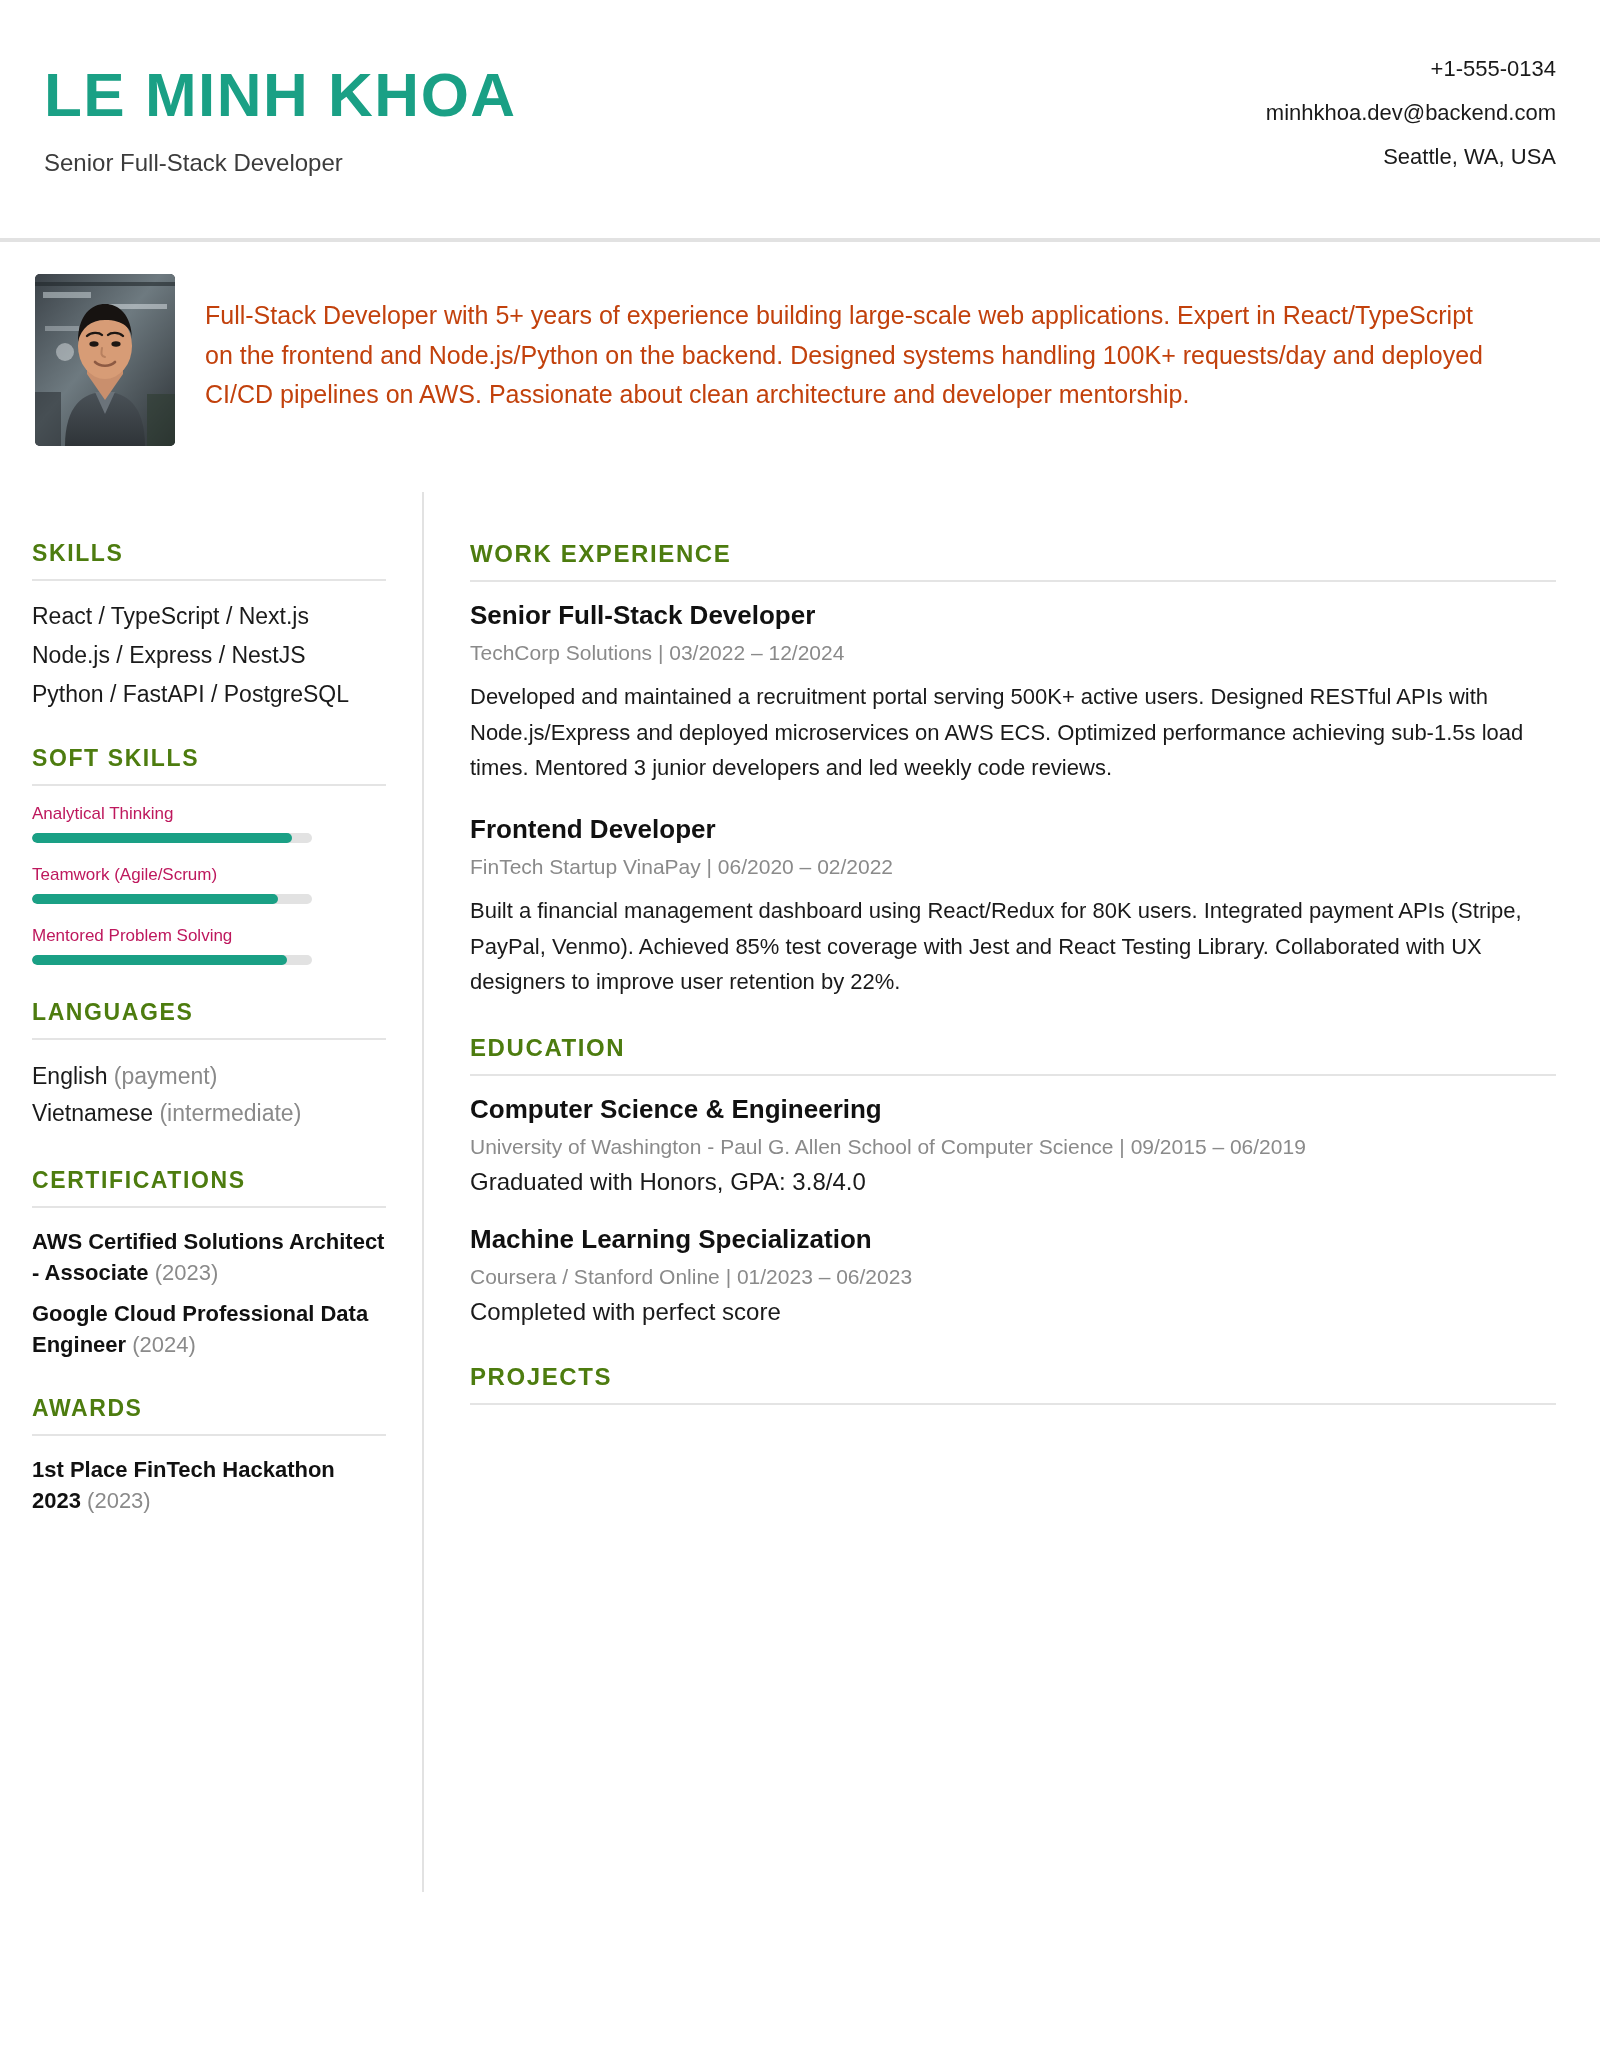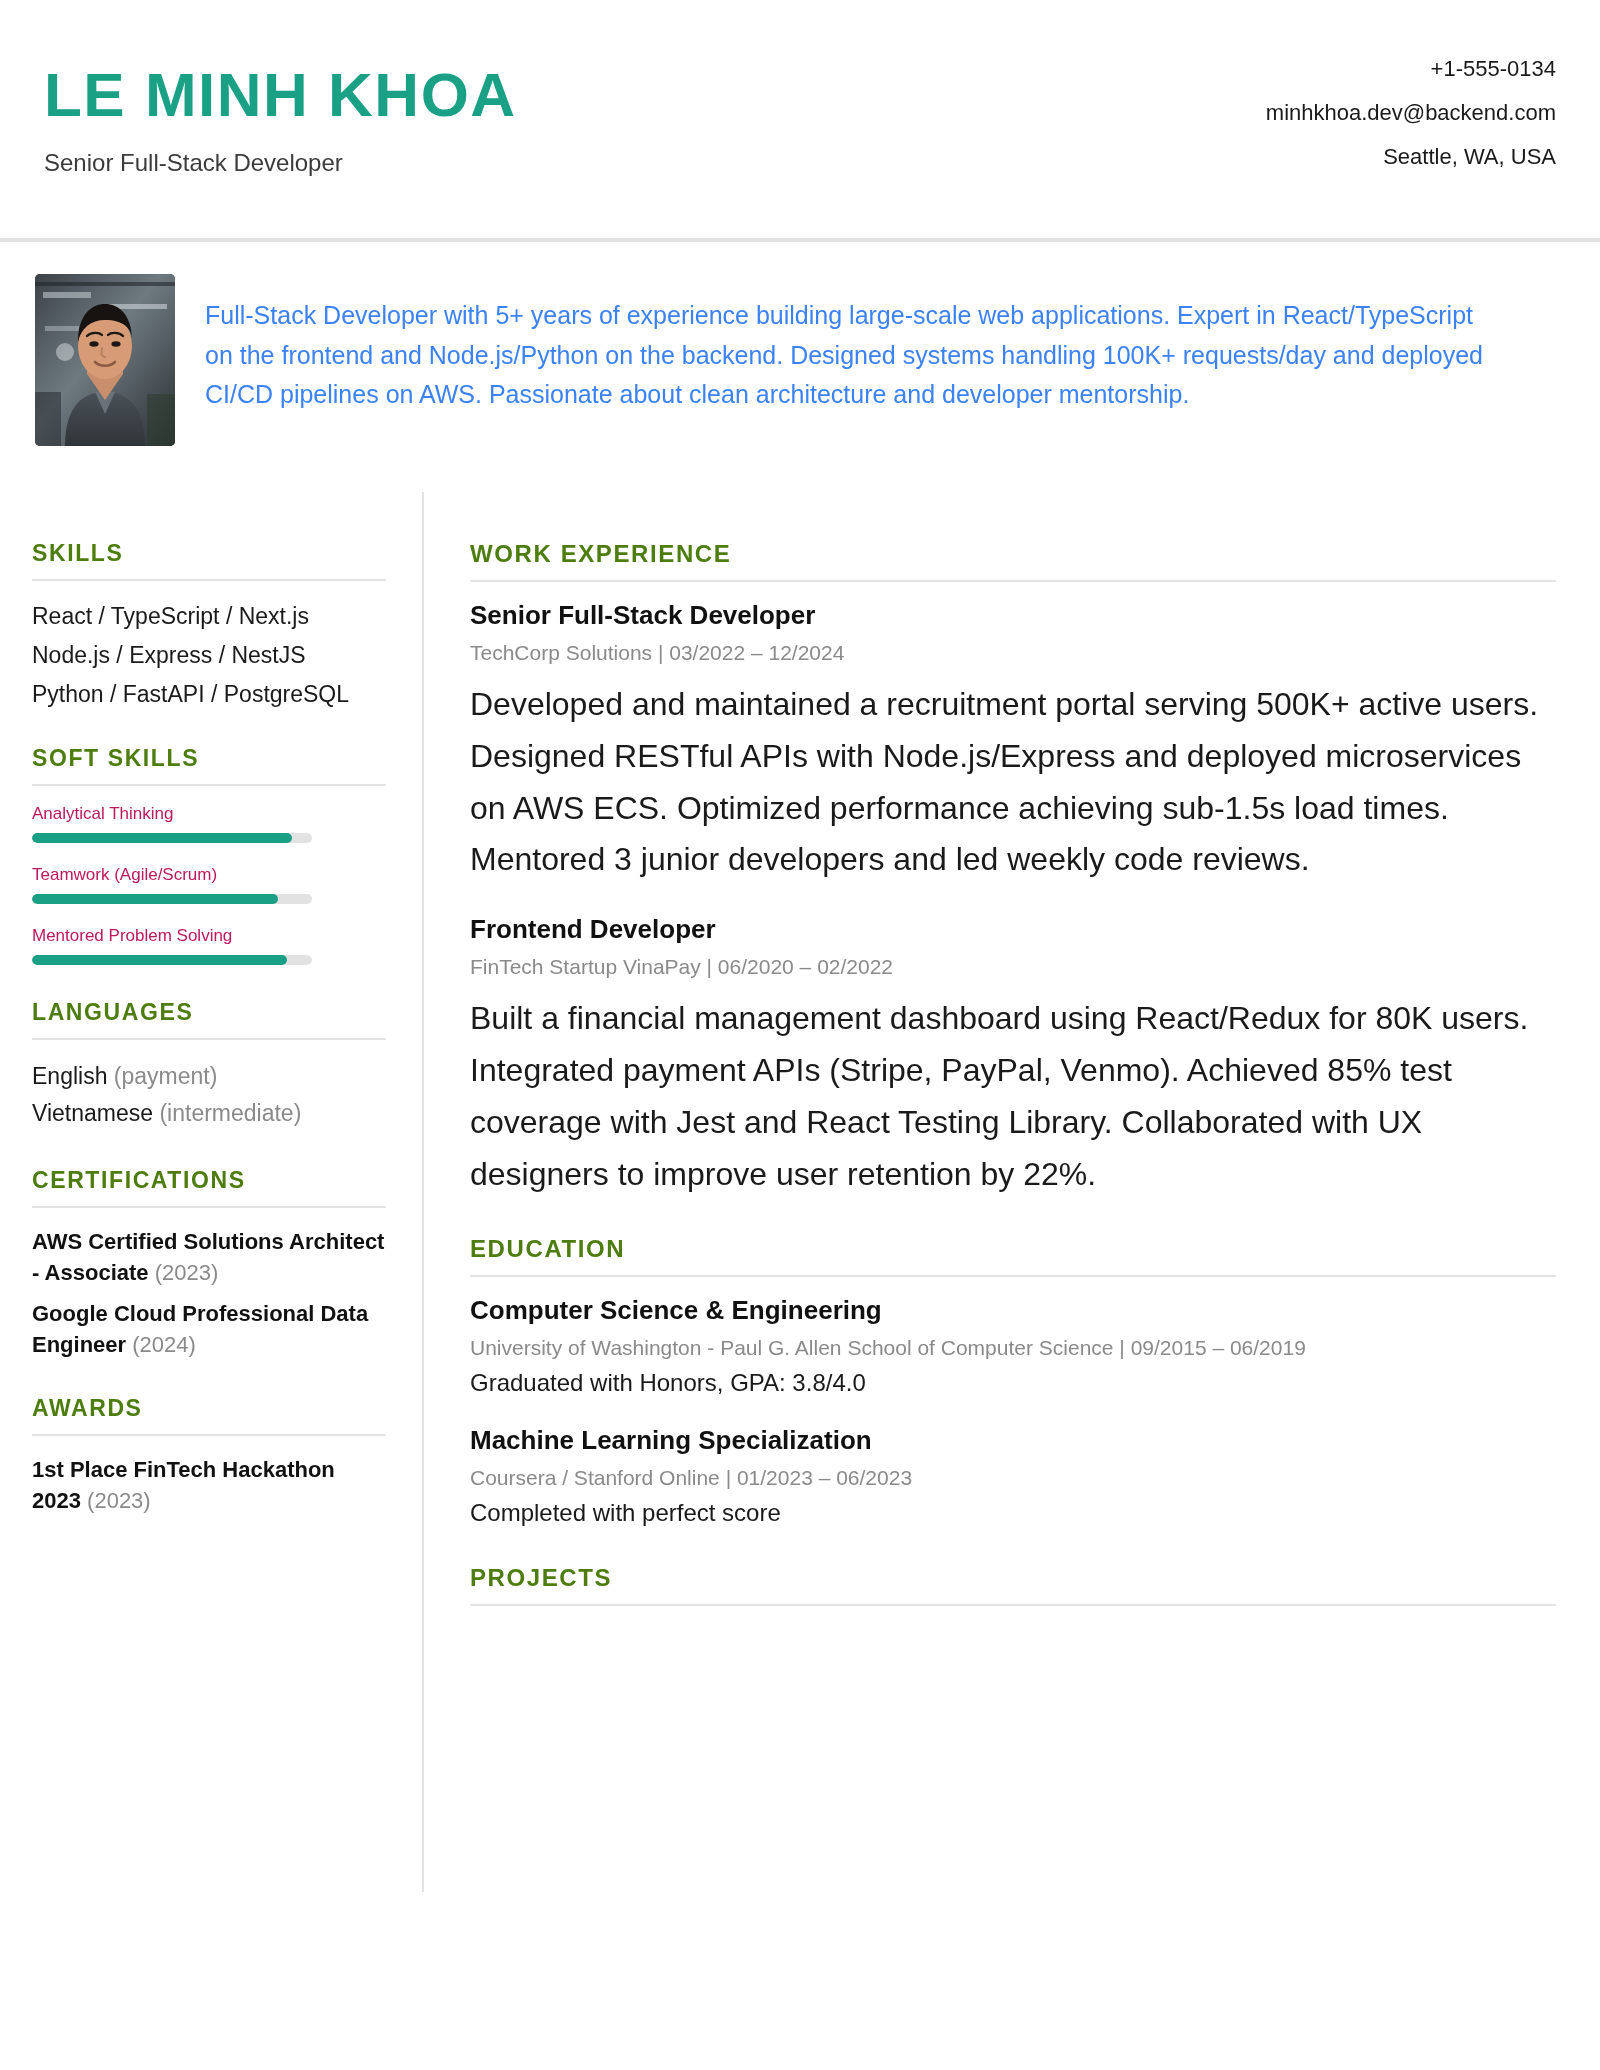--- a/index.html
+++ b/index.html
@@ -69,21 +69,21 @@
     border-radius: 5px;
     overflow: hidden;
     position: relative;
     background: #2a2f33;
   }
   .photo svg { display: block; width: 140px; height: 172px; }
 
   .summary-text {
     font-size: 25px;
     line-height: 1.58;
-    color: #3b82f6;
+    color: #c2410c;
     padding-top: 22px;
     max-width: 1285px;
   }
 
   
   .columns {
     display: flex;
     align-items: stretch;
     padding: 0 0 0 0;
   }
@@ -166,21 +166,21 @@
     font-weight: bold;
     color: #111;
     margin-bottom: 10px;
   }
   .entry-meta {
     font-size: 21px;
     color: #8a8a8a;
     margin-bottom: 14px;
   }
   .entry-desc {
-    font-size: 32px;
+    font-size: 22px;
     line-height: 1.62;
     color: #1a1a1a;
     margin-top: 12px;
   }
   .entry-note {
     font-size: 24px;
     line-height: 1.4;
     color: #1a1a1a;
     margin-top: 2px;
   }

